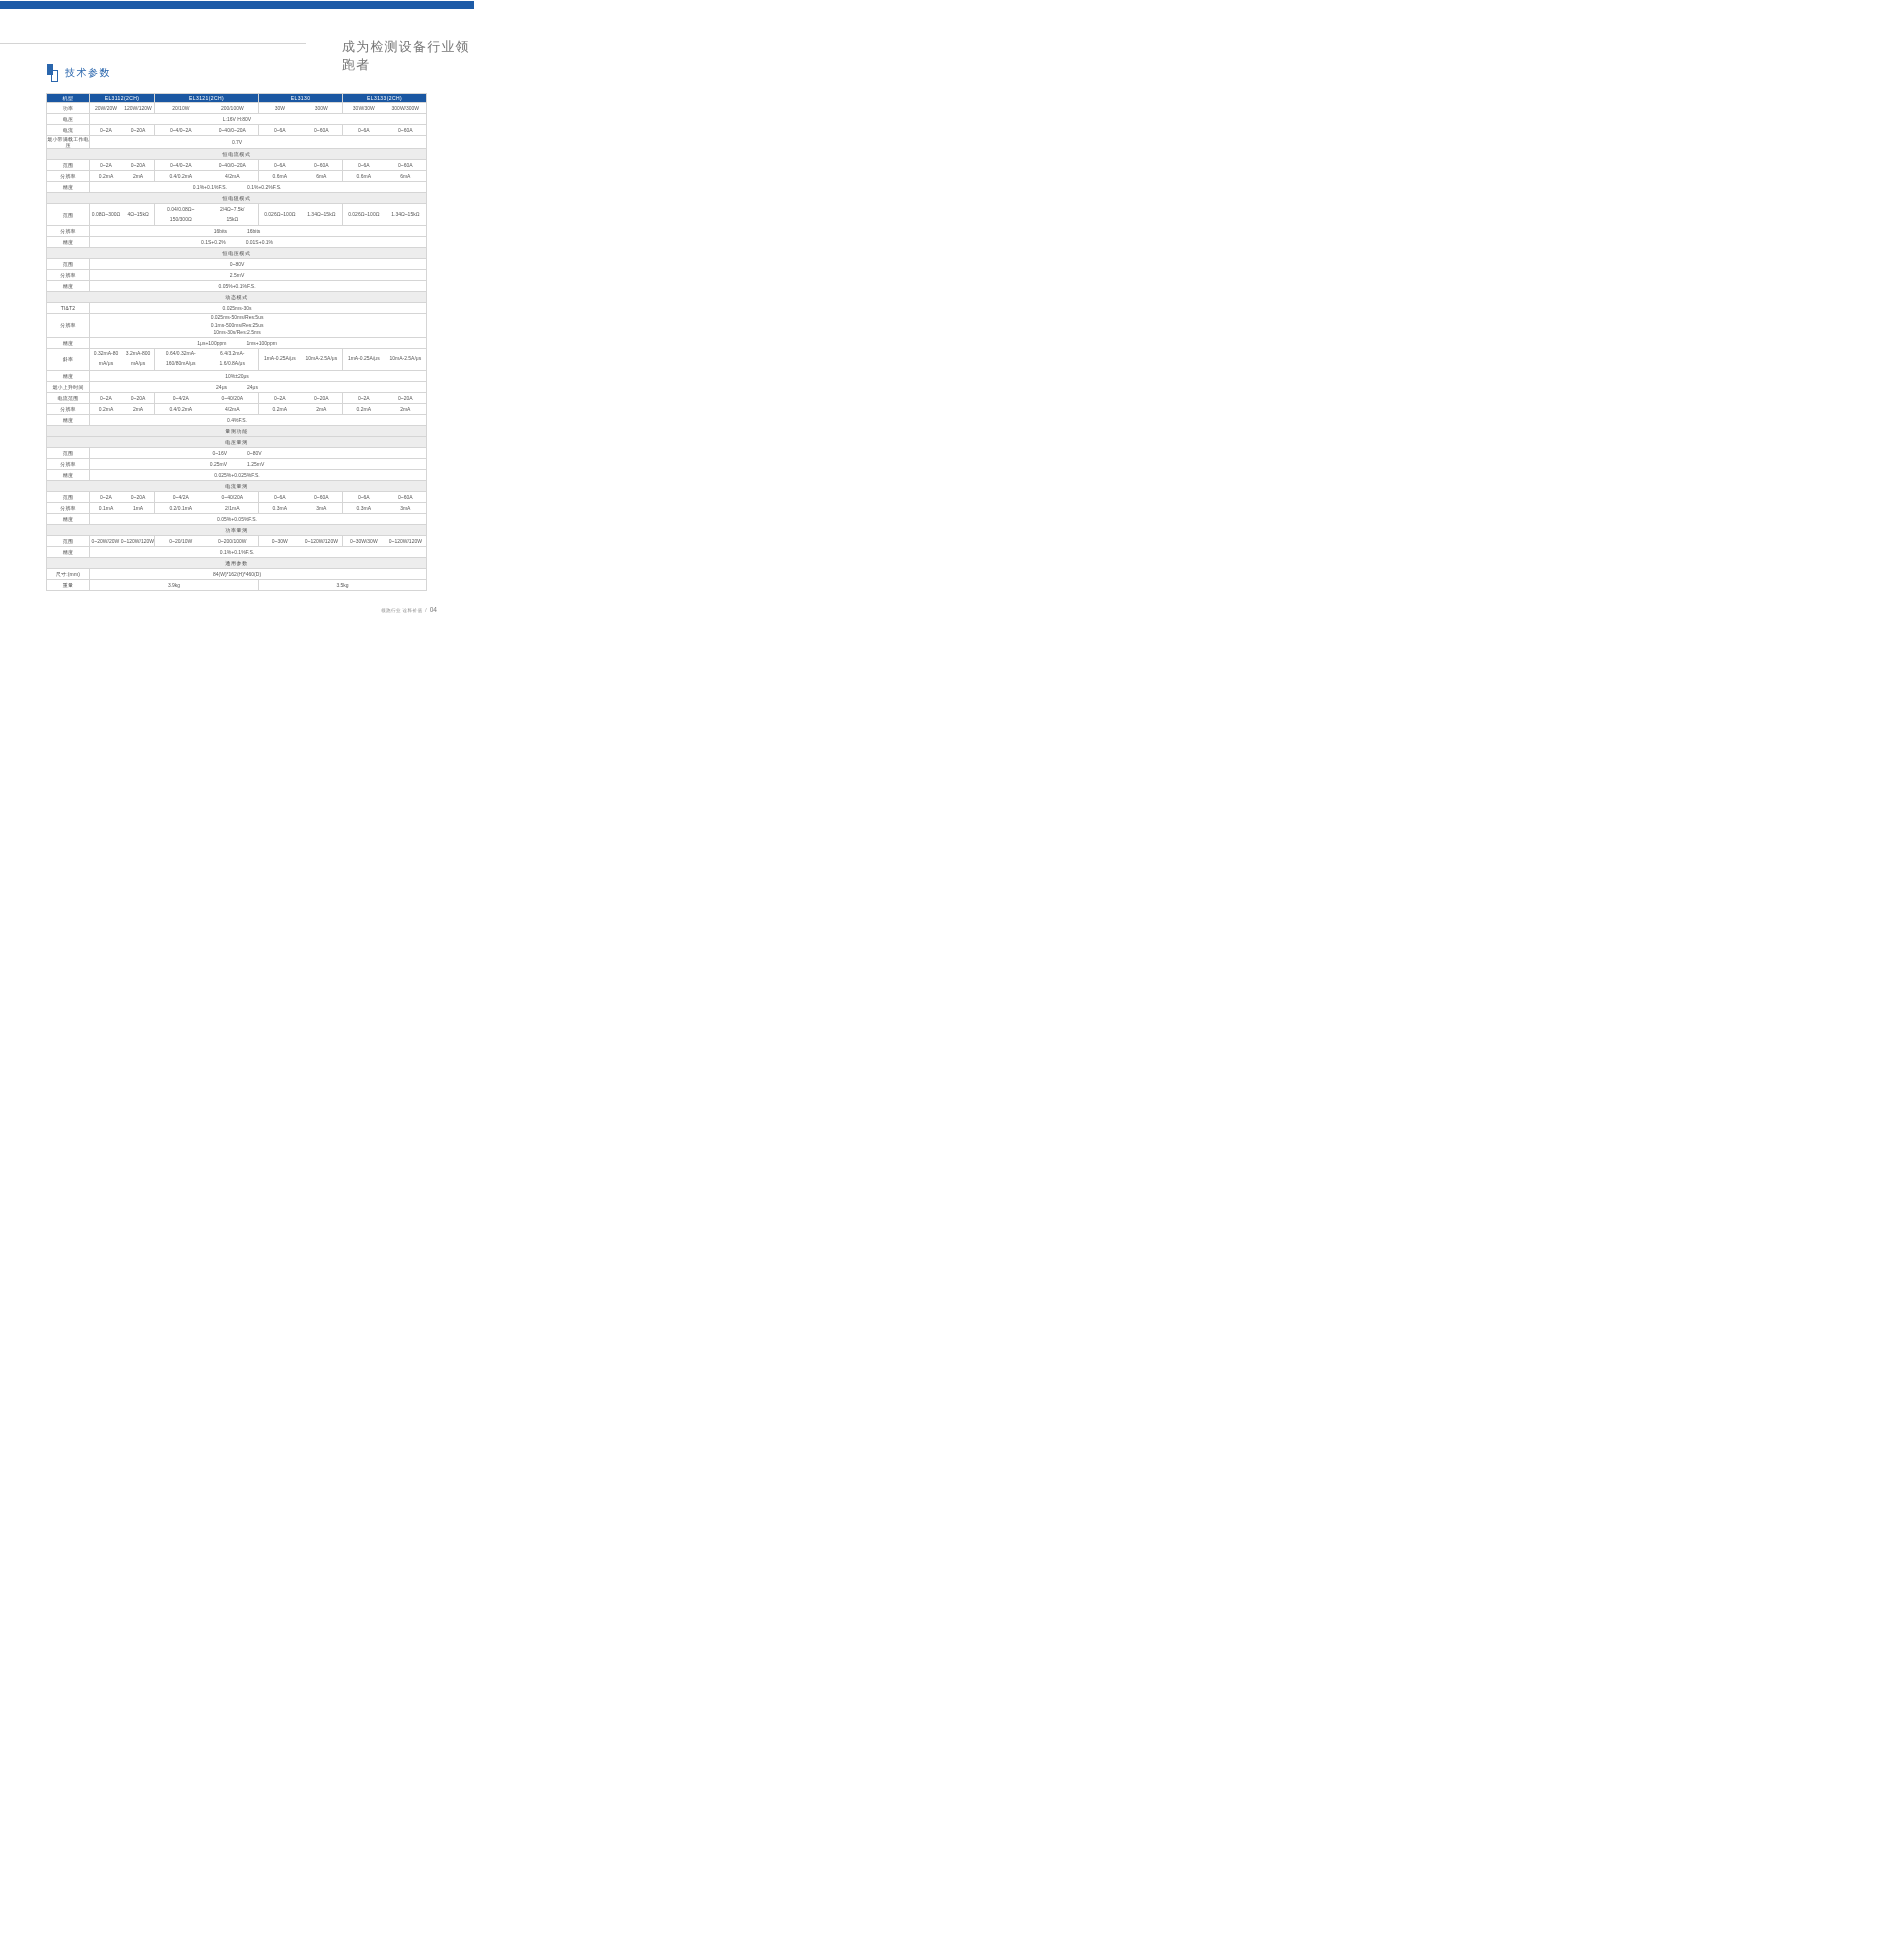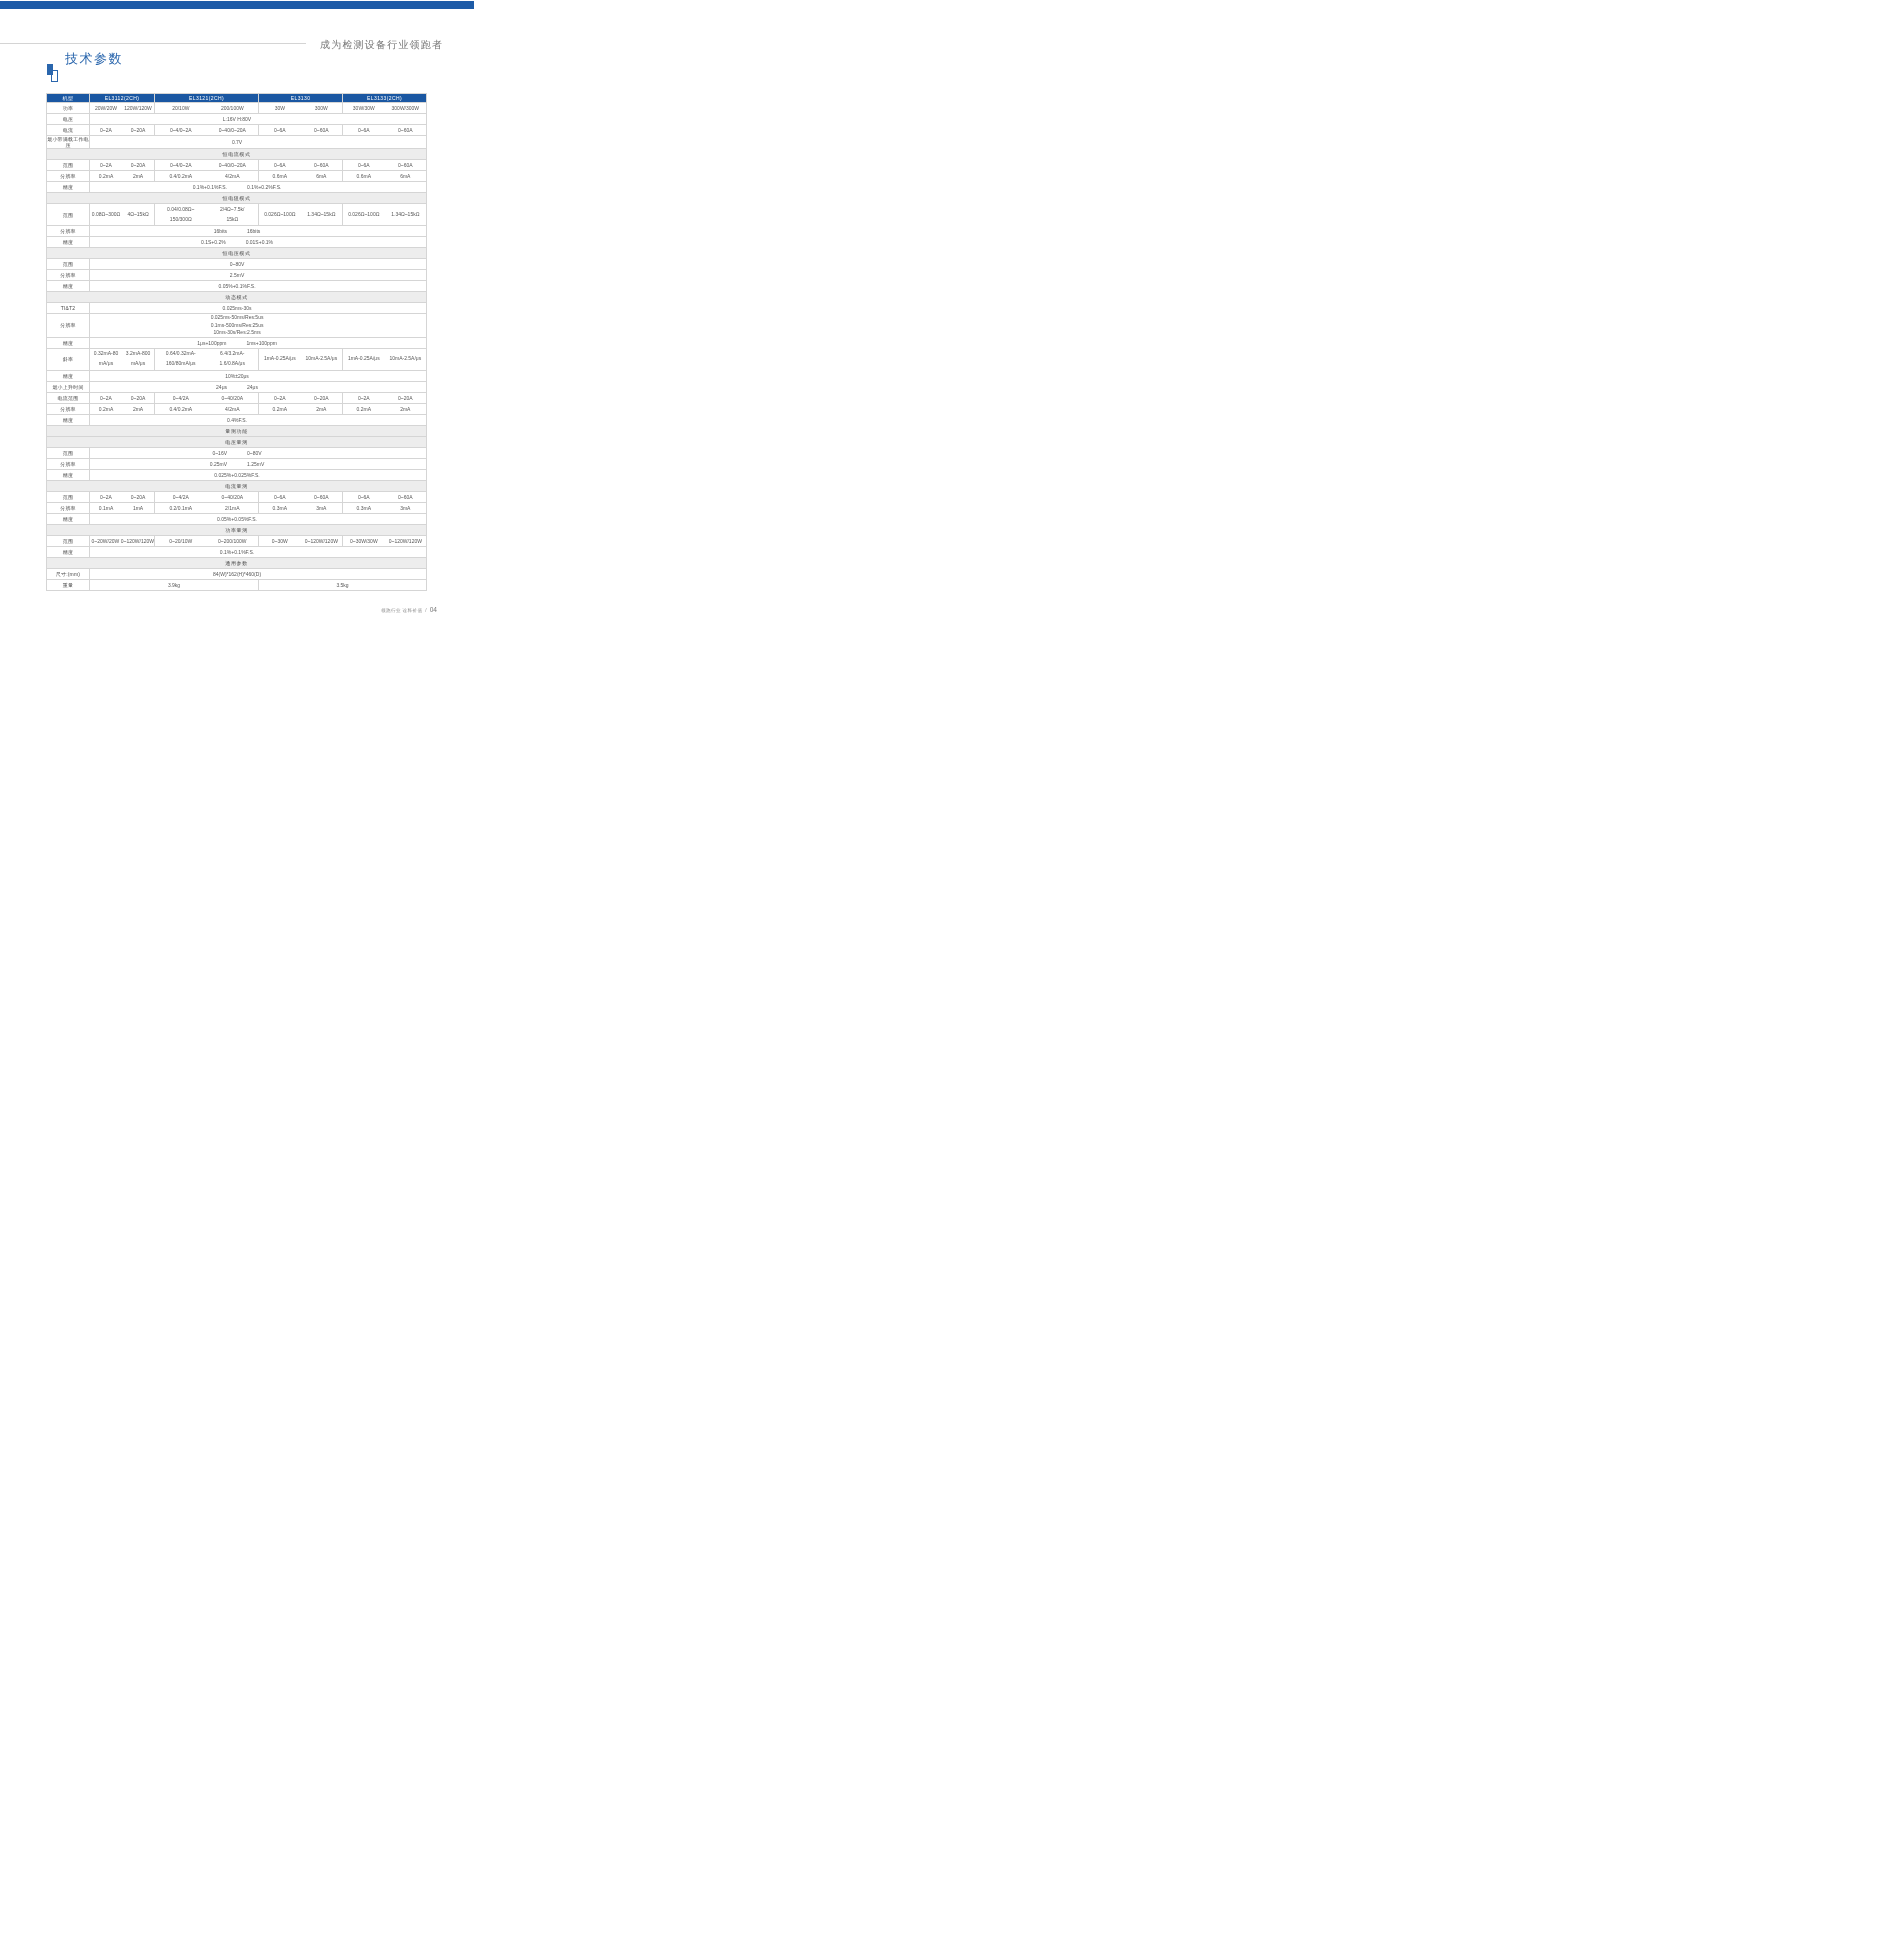--- a/index.html
+++ b/index.html
@@ -1,26 +1,26 @@
 <!DOCTYPE html>
 <html style="--accent_bar: #1e5ba7; --table_header: #1a57a2; --title: #2a66ad; --section_bg: #ededed;font-size:6.2px"><head>
 <meta charset="utf-8">
 <style>
   html,body{margin:0;padding:0;background:#ffffff;}
   .page{position:relative;width:474px;height:639px;background:#ffffff;overflow:hidden;
         font-family:"Liberation Sans","DejaVu Sans",sans-serif;}
 
   .topbar{position:absolute;top:0.8px;left:0;width:100%;height:8.1px;background:var(--accent_bar);}
   .slogan-line{position:absolute;top:43px;left:0;width:306px;height:0.8px;background:#d4d4d4;}
-  .slogan{position:absolute;top:38px;left:320px;font-size:10px;color:#767676;letter-spacing:1.2px;}
+  .slogan{position:absolute;top:38px;left:342px;font-size:13px;color:#767676;letter-spacing:1.2px;}
 
   .ticon-outline{position:absolute;left:51px;top:70px;width:5.4px;height:9.7px;
                  border:0.8px solid var(--title);background:#ffffff;z-index:1;}
   .ticon-fill{position:absolute;left:47px;top:64px;width:6.2px;height:11.2px;background:var(--title);z-index:2;}
-  .title{position:absolute;left:65px;top:50px;font-size:13px;color:var(--title);letter-spacing:1.5px;}
+  .title{position:absolute;left:65px;top:66px;font-size:10px;color:var(--title);letter-spacing:1.5px;}
 
   table{border-collapse:collapse;table-layout:fixed;position:absolute;left:46px;top:93px;width:380px;}
   td,th{border:0.4px solid #d5d5d5;text-align:center;vertical-align:middle;padding:0;overflow:hidden;}
   th{background:var(--table_header);color:#ffffff;font-weight:400;font-size:5px;letter-spacing:0.4px;}
   td{font-size:5px;color:#575757;}
   td.lab{font-size:5px;color:#4b4b4b;letter-spacing:0.2px;}
   td.sec{background:var(--section_bg);color:#4b4b4b;letter-spacing:0.6px;}
   tr.r-head{height:9.3px;}
   tr.r-std{height:11px;}
   tr.r-tall{height:22px;}

